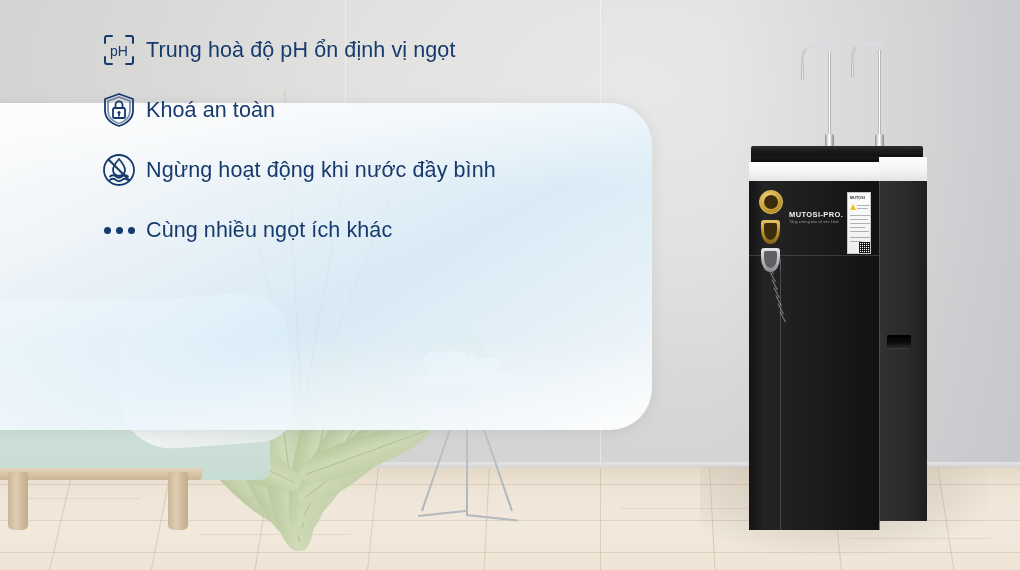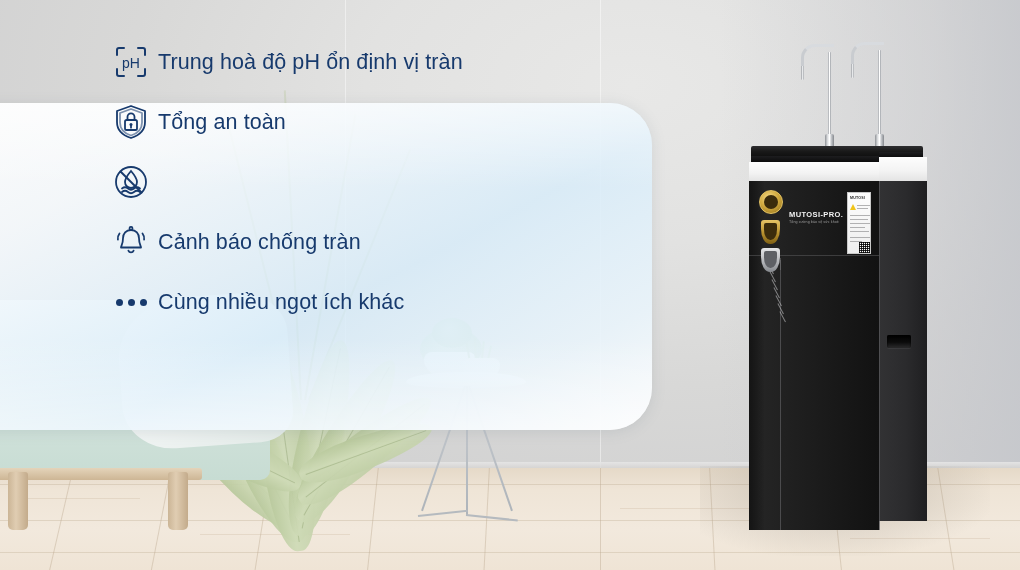--- a/index.html
+++ b/index.html
@@ -221,21 +221,21 @@
     position: absolute;
     left: 0; top: 0;
     width: 692px; height: 327px;
     background: linear-gradient(to bottom, rgba(255,255,255,0.55) 0%, rgba(255,255,255,0) 26%, rgba(255,255,255,0) 72%, rgba(255,255,255,0.5) 100%);
   }
 
   .feature-list {
     position: absolute;
     left: 92px; top: 20px;
     z-index: 13;
-    margin: 12px;
+    margin: 0;
     padding: 0;
     list-style: none;
   }
   .feature-row {
     display: flex;
     align-items: center;
     height: 60px;
   }
   .feature-icon {
     width: 54px;
@@ -573,61 +573,50 @@
     <li class="feature-row">
       <span class="feature-icon">
         <svg width="36" height="36" viewBox="0 0 36 36" fill="none" stroke="#173a6d" stroke-width="2" stroke-linecap="round">
           <path d="M4 11 V6 a2 2 0 0 1 2-2 h5"></path>
           <path d="M25 4 h5 a2 2 0 0 1 2 2 v5"></path>
           <path d="M32 25 v5 a2 2 0 0 1-2 2 h-5"></path>
           <path d="M11 32 H6 a2 2 0 0 1-2-2 v-5"></path>
           <text x="18" y="24" font-family="'Liberation Sans',sans-serif" font-size="14" fill="#173a6d" stroke="none" text-anchor="middle">pH</text>
         </svg>
       </span>
-      <span class="feature-text">Trung hoà độ pH ổn định vị tràn</span>
+      <span class="feature-text">Trung hoà độ pH ổn định vị ngọt</span>
     </li>
 
     <li class="feature-row">
       <span class="feature-icon">
         <svg width="34" height="36" viewBox="0 0 34 36" fill="none" stroke="#173a6d" stroke-width="1.8" stroke-linejoin="round">
           <path d="M17 2 L31 7 v11 c0 8-6 13.5-14 16 -8-2.5-14-8-14-16 V7 Z"></path>
           <path d="M17 5 L28 9 v9.5 c0 6.5-4.8 11-11 13 -6.2-2-11-6.5-11-13 V9 Z" opacity="0.55"></path>
           <rect x="11" y="16" width="12" height="10" rx="1.6"></rect>
           <path d="M13.5 16 v-3.2 a3.5 3.5 0 0 1 7 0 V16"></path>
           <circle cx="17" cy="20.4" r="1.5" fill="#173a6d" stroke="none"></circle>
           <path d="M17 21.4 v2.3" stroke-linecap="round"></path>
         </svg>
       </span>
-      <span class="feature-text">Tổng an toàn</span>
+      <span class="feature-text">Khoá an toàn</span>
     </li>
 
     <li class="feature-row">
       <span class="feature-icon">
         <svg width="36" height="36" viewBox="0 0 36 36" fill="none" stroke="#173a6d" stroke-width="1.8" stroke-linecap="round">
           <circle cx="18" cy="18" r="15"></circle>
           <path d="M18 7 c0 0-6 7-6 11 a6 6 0 0 0 12 0 c0-4-6-11-6-11 Z"></path>
           <path d="M9 24.5 c2-1.6 4-1.6 6 0 s4 1.6 6 0 s4-1.6 6 0"></path>
           <path d="M9 28 c2-1.6 4-1.6 6 0 s4 1.6 6 0 s4-1.6 6 0"></path>
           <path d="M7.5 7.5 L28.5 28.5" stroke-width="2"></path>
         </svg>
       </span>
+      <span class="feature-text">Ngừng hoạt động khi nước đầy bình</span>
     </li>
 
-    <li class="feature-row">
-      <span class="feature-icon">
-        <svg width="36" height="36" viewBox="0 0 36 36" fill="none" stroke="#173a6d" stroke-width="1.8" stroke-linecap="round" stroke-linejoin="round">
-          <path d="M18 6 c-5 0-8 3.6-8 8.2 0 6-2 7.6-2 9.3 h20 c0-1.7-2-3.3-2-9.3 C26 9.6 23 6 18 6 Z"></path>
-          <rect x="16.6" y="2.8" width="2.8" height="3.4" rx="1.2"></rect>
-          <path d="M15.4 26.6 a2.8 2.8 0 0 0 5.2 0"></path>
-          <path d="M6.5 9.5 a8 8 0 0 0-1.6 6.2"></path>
-          <path d="M29.5 9.5 a8 8 0 0 1 1.6 6.2"></path>
-        </svg>
-      </span>
-      <span class="feature-text">Cảnh báo chống tràn</span>
-    </li>
 
     <li class="feature-row">
       <span class="feature-icon">
         <span class="dots-icon">
           <span></span>
             <span></span>
             <span></span>
         </span>
       </span>
       <span class="feature-text">Cùng nhiều ngọt ích khác</span>

